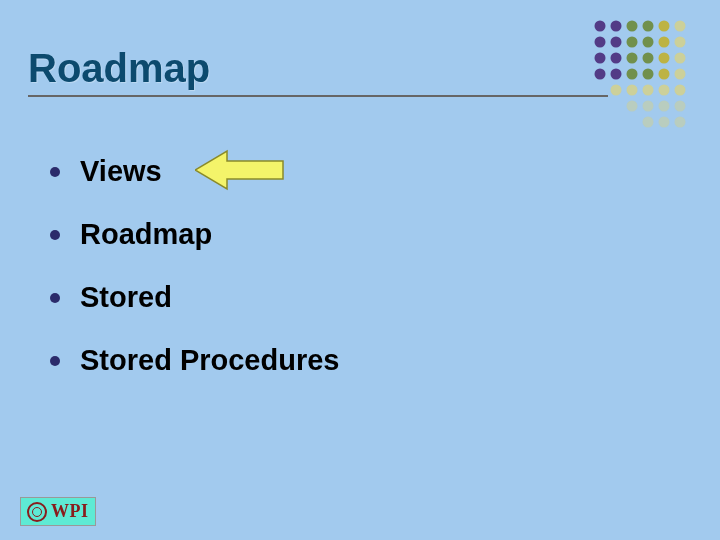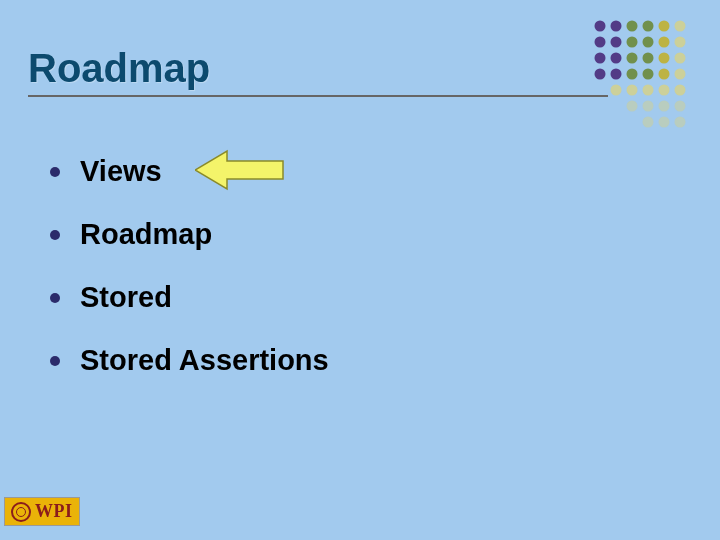--- a/index.html
+++ b/index.html
@@ -54,24 +54,24 @@
     left: 195px;
   }
   .dot-decoration {
     position: absolute;
     top: 18px;
     right: 18px;
   }
   .logo {
     position: absolute;
     bottom: 14px;
-    left: 4px;
+    left: 20px;
     display: flex;
     align-items: center;
-    background: #eab308;
+    background: #5eead4;
     padding: 3px 6px;
     border: 1px solid #999;
   }
   .logo-seal {
     width: 20px;
     height: 20px;
     border: 2px solid #8a1c1c;
     border-radius: 50%;
     margin-right: 4px;
     position: relative;
@@ -144,21 +144,21 @@
   <li>
     <span class="bullet-dot"></span>
     <span>Roadmap</span>
   </li>
   <li>
     <span class="bullet-dot"></span>
     <span>Stored</span>
   </li>
   <li>
     <span class="bullet-dot"></span>
-    <span>Stored Assertions</span>
+    <span>Stored Procedures</span>
   </li>
 </ul>
 
 <svg class="arrow-indicator" width="90" height="42" viewBox="0 0 90 42">
   <polygon points="0,21 32,2 32,12 88,12 88,30 32,30 32,40" fill="#f4f46a" stroke="#8a8a2a" stroke-width="1.5"></polygon>
 </svg>
 
 <div class="logo">
   <span class="logo-seal"></span>
   <span class="logo-text">WPI</span>

